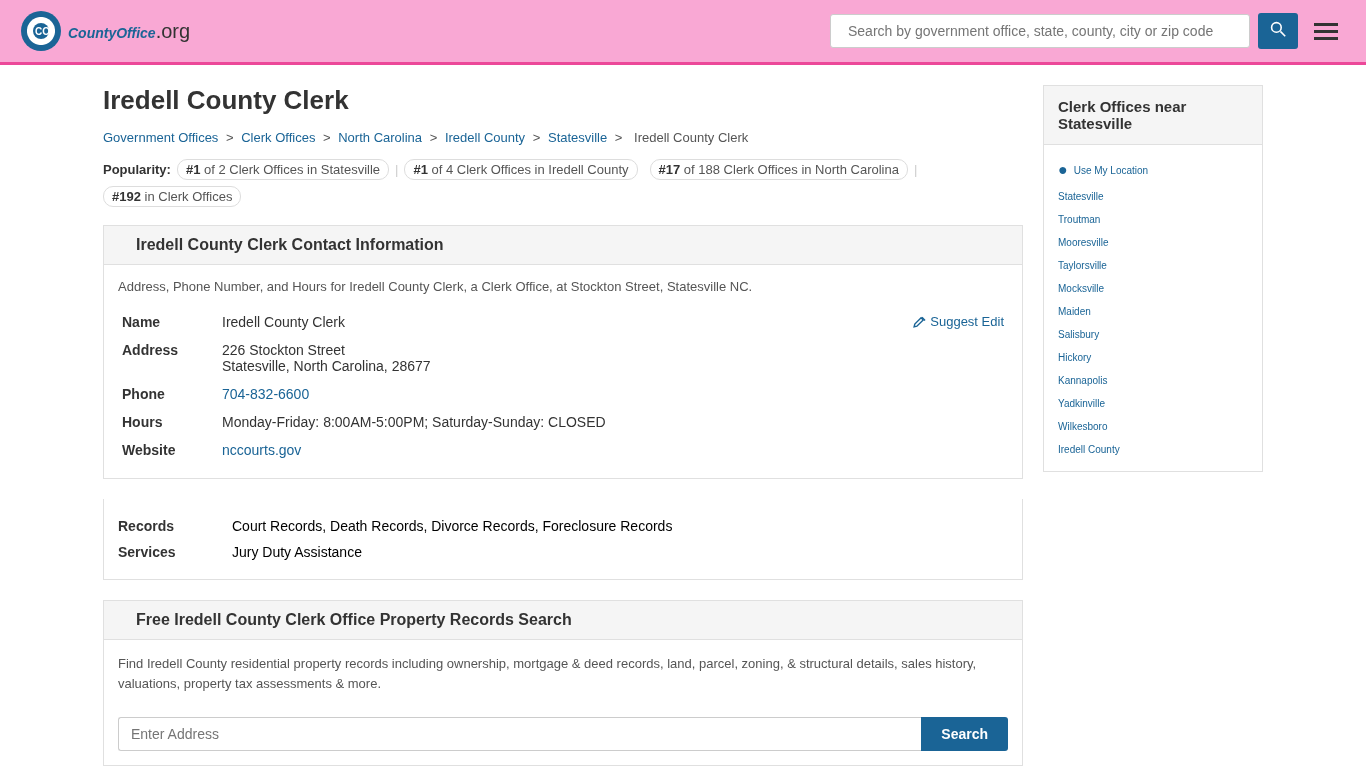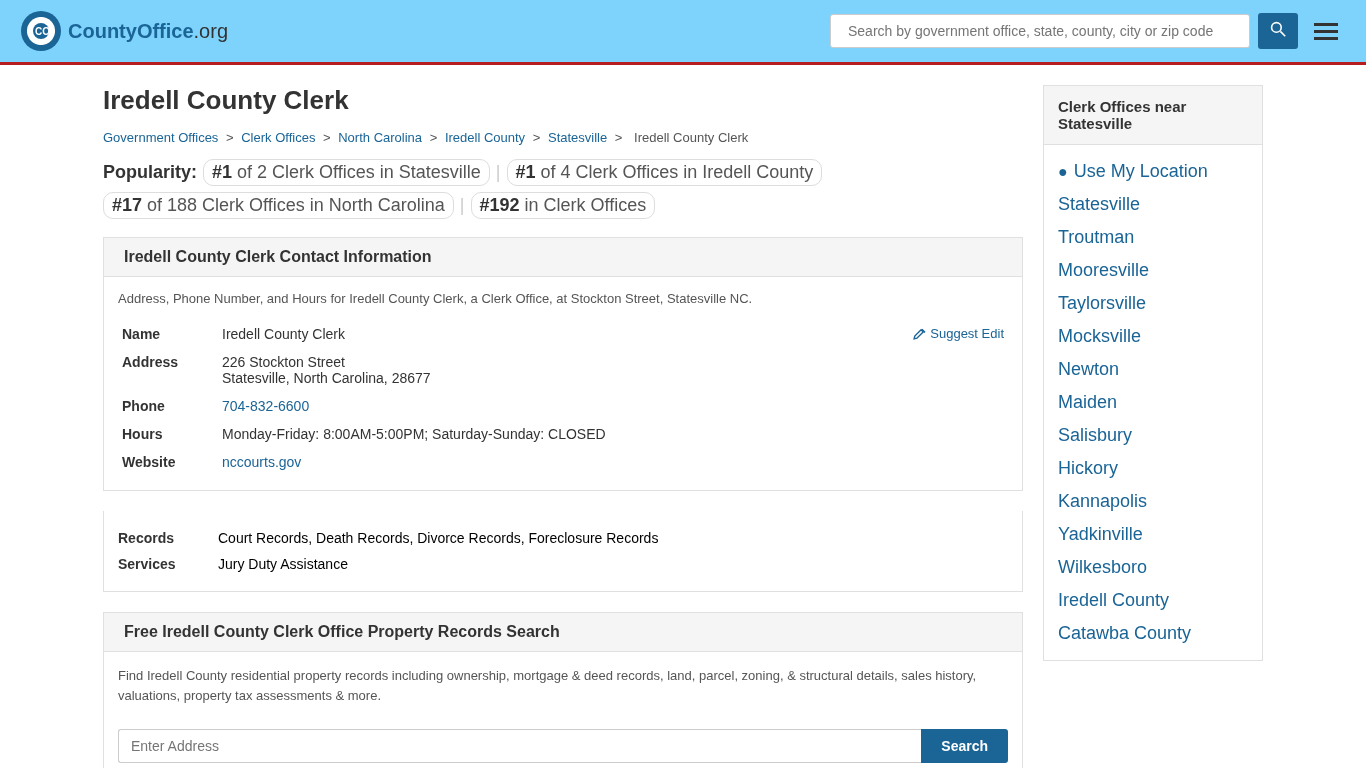--- a/index.html
+++ b/index.html
@@ -1,21 +1,21 @@
 <!DOCTYPE html>
 <html><head>
   <meta charset="utf-8">
   <style>
     * { margin: 0; padding: 0; box-sizing: border-box; }
     body { font-family: Arial, sans-serif; font-size: 14px; color: #333; background: #fff; }
 
     
     #header {
-      background: #7dd3fc;
-      border-bottom: 3px solid #b91c1c;
+      background: #f9a8d4;
+      border-bottom: 3px solid #ec4899;
       padding: 10px 20px;
       display: flex;
       align-items: center;
       justify-content: space-between;
     }
     #logo-area {
       display: flex;
       align-items: center;
       gap: 6px;
     }
@@ -86,42 +86,42 @@
     #breadcrumb {
       color: #555;
       font-size: 13px;
       margin-bottom: 14px;
     }
     #breadcrumb a { color: #1a6496; text-decoration: none; text-align: center; }
     #breadcrumb span { color: #555; margin: 0 4px; }
 
     
     #popularity-area {
-      font-size: 18px;
+      font-size: 13px;
       color: #555;
       margin-bottom: 18px;
       display: flex;
       flex-wrap: wrap;
       gap: 6px;
       align-items: center;
     }
     #popularity-area strong { color: #333; }
     .pop-badge {
       background: #fff;
       border: 1px solid #ddd;
       padding: 2px 8px;
       border-radius: 10px;
     }
     .pop-badge strong { color: #1a6496; }
 
     
     .section-header {
       background: #f5f5f5;
       border: 1px solid #e0e0e0;
-      padding: 10px 20px;
+      padding: 10px 32px;
       font-size: 16px;
       font-weight: bold;
       color: #333;
       margin-bottom: 0;
     }
 
     
     .info-section {
       border: 1px solid #e0e0e0;
       border-top: none;
@@ -158,20 +158,21 @@
 
     
     .services-section {
       border: 1px solid #e0e0e0;
       border-top: none;
       padding: 14px;
       margin-bottom: 20px;
     }
     .service-row {
       display: flex;
+      gap: 14px;
       padding: 5px 0;
     }
     .service-label {
       font-weight: bold;
       color: #333;
       width: 100px;
       flex-shrink: 0;
     }
     .service-value { color: #000000; }
 
@@ -227,21 +228,21 @@
     }
     .sidebar-item {
       padding: 6px 14px;
       display: flex;
       align-items: center;
       gap: 6px;
     }
     .sidebar-item a {
       color: #1a6496;
       text-decoration: none;
-      font-size: 18px;
+      font-size: 10px;
     }
     .sidebar-item.use-location {
       display: flex;
       align-items: center;
       gap: 6px;
     }
     .location-dot {
       color: #1a6496;
       font-size: 16px;
     }
@@ -257,21 +258,21 @@
       <circle cx="21" cy="21" r="20" fill="#1a6496"></circle>
       <circle cx="21" cy="21" r="14" fill="#fff"></circle>
       <circle cx="21" cy="21" r="8" fill="#1a6496"></circle>
       <circle cx="21" cy="10" r="3" fill="#fff"></circle>
       <circle cx="21" cy="32" r="3" fill="#fff"></circle>
       <circle cx="10" cy="21" r="3" fill="#fff"></circle>
       <circle cx="32" cy="21" r="3" fill="#fff"></circle>
       <text x="15" y="25" font-size="10" fill="#fff" font-weight="bold">CO</text>
     </svg>
     <div>
-      <span style="font-size:20px;font-weight:bold;color:#1a6496;">CountyOffice</span><span style="font-size:20px;color:#333;">.org</span>
+      <span style="font-size:14px;font-weight:bold;color:#1a6496;font-style:italic;">CountyOffice</span><span style="font-size:20px;color:#333;">.org</span>
     </div>
   </div>
   <div id="search-area">
     <input type="text" id="search-input" placeholder="Search by government office, state, county, city or zip code" style="">
     <button id="search-button">
       <svg width="16" height="16" viewBox="0 0 20 20" fill="white">
           <circle cx="8" cy="8" r="6" stroke="white" stroke-width="2" fill="none"></circle>
           <line x1="13" y1="13" x2="19" y2="19" stroke="white" stroke-width="2"></line>
         </svg>
     </button>
@@ -400,42 +401,36 @@
         <div class="sidebar-item">
           <a href="#">Mooresville</a>
         </div>
         <div class="sidebar-item">
           <a href="#">Taylorsville</a>
         </div>
         <div class="sidebar-item">
           <a href="#">Mocksville</a>
         </div>
         <div class="sidebar-item">
-          <a href="#">Newton</a>
-        </div>
-        <div class="sidebar-item">
           <a href="#">Maiden</a>
         </div>
         <div class="sidebar-item">
           <a href="#">Salisbury</a>
         </div>
         <div class="sidebar-item">
           <a href="#">Hickory</a>
         </div>
         <div class="sidebar-item">
           <a href="#">Kannapolis</a>
         </div>
         <div class="sidebar-item">
           <a href="#">Yadkinville</a>
         </div>
         <div class="sidebar-item">
           <a href="#">Wilkesboro</a>
         </div>
         <div class="sidebar-item">
           <a href="#">Iredell County</a>
-        </div>
-        <div class="sidebar-item">
-          <a href="#">Catawba County</a>
         </div>
       </div>
   </div>
 
 </div>
 
 </body></html>

